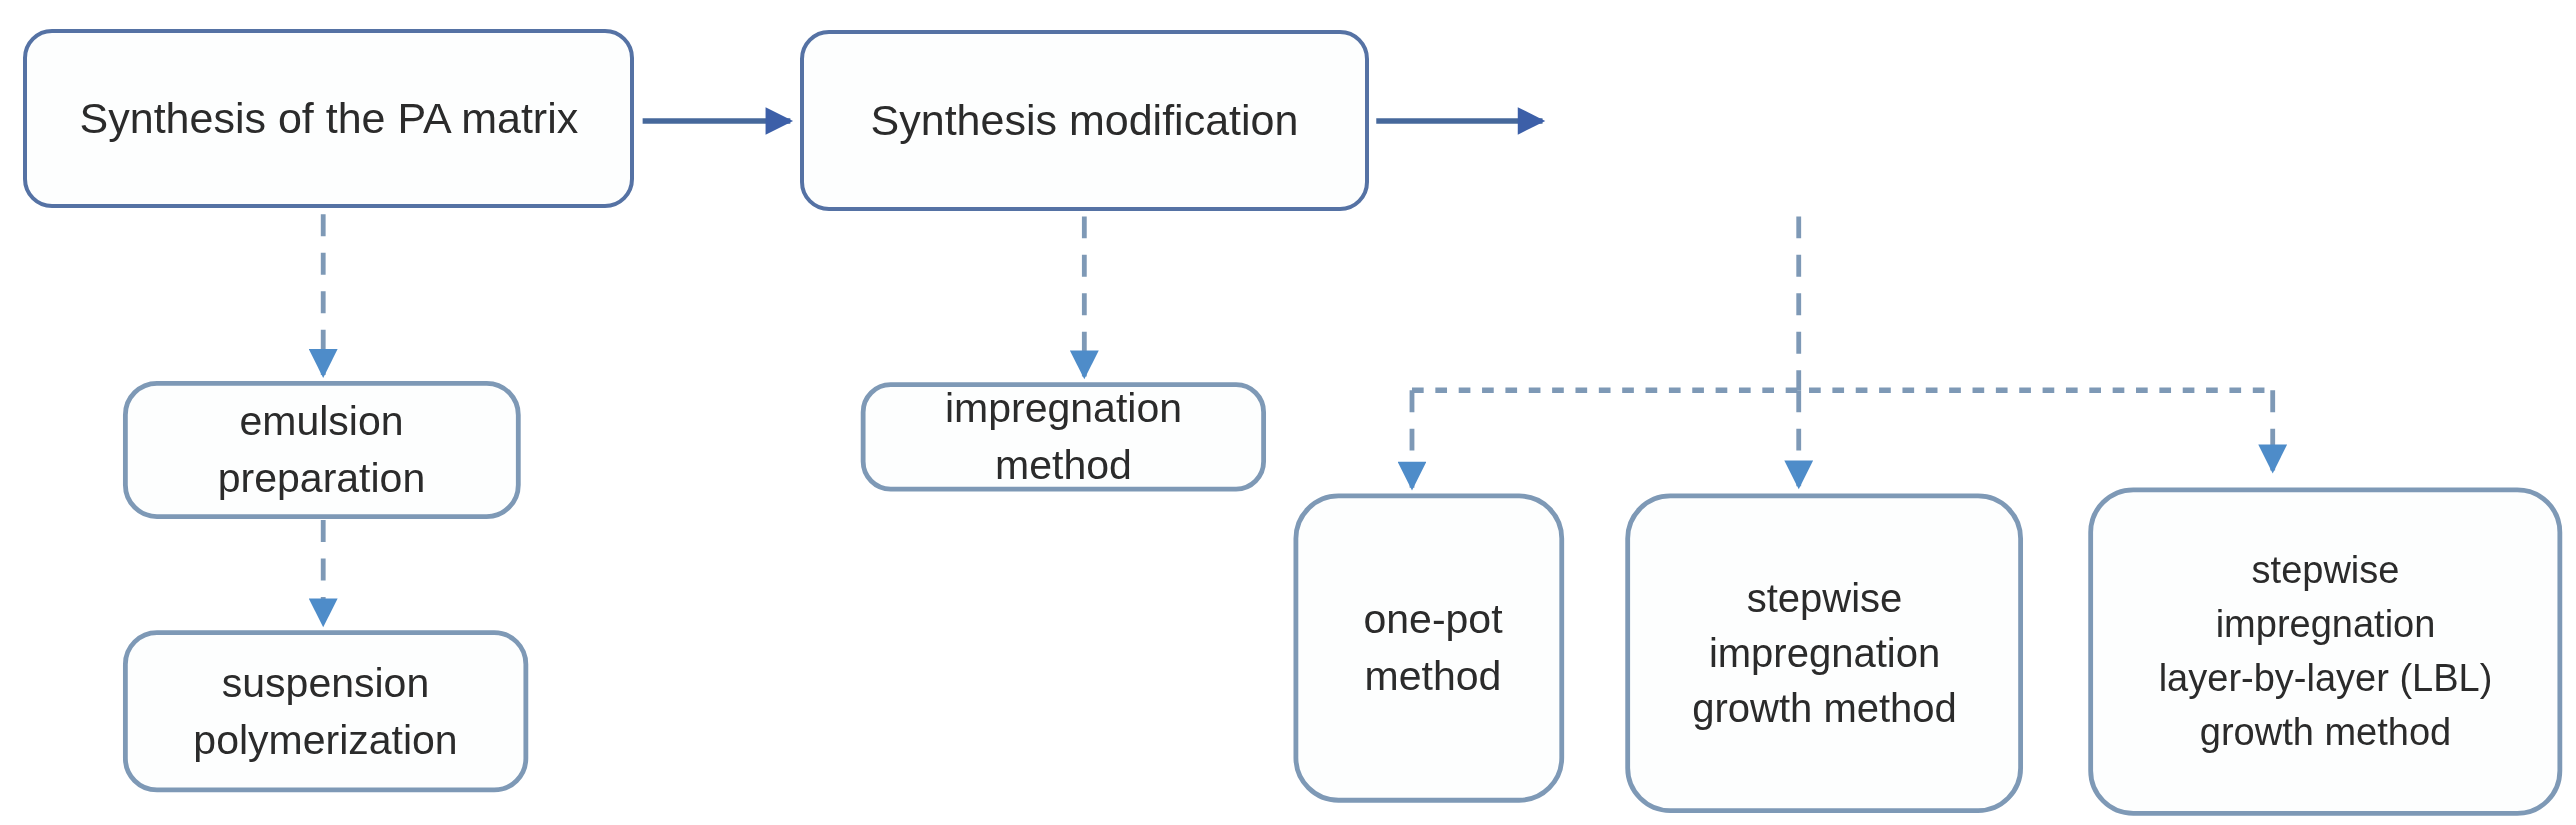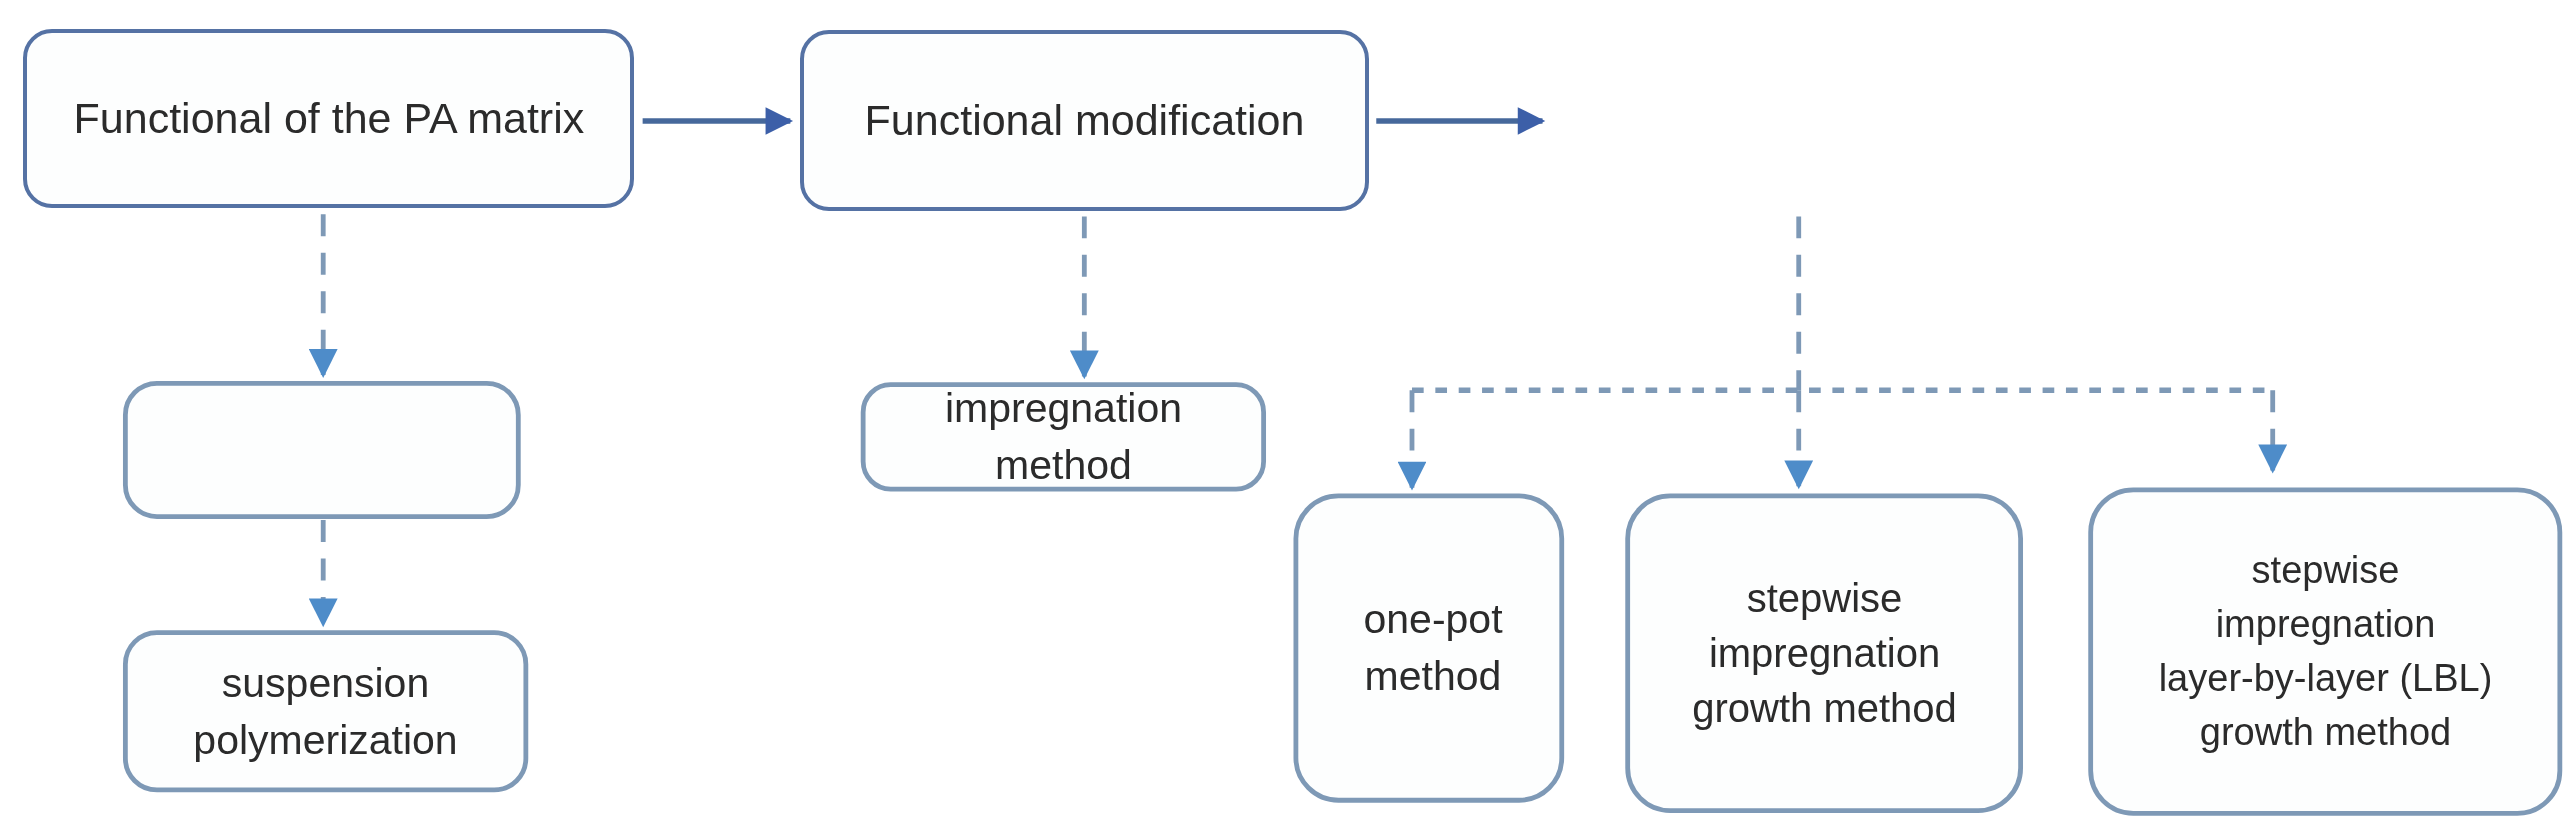--- a/index.html
+++ b/index.html
@@ -71,25 +71,27 @@
 
     <line class="dash-line" stroke-dasharray="32 24" x1="1578" y1="315" x2="1578" y2="548" marker-end="url(#mDash)"></line>
 
     <line class="dash-line" stroke-dasharray="32 24" x1="2618" y1="315" x2="2618" y2="568"></line>
     <line class="dot-line" stroke-dasharray="17 17" x1="2055" y1="568" x2="3308" y2="568"></line>
     <line class="dash-line" stroke-dasharray="32 24" x1="2055" y1="568" x2="2055" y2="710" marker-end="url(#mDash)"></line>
     <line class="dash-line" stroke-dasharray="32 24" x1="2618" y1="568" x2="2618" y2="708" marker-end="url(#mDash)"></line>
     <line class="dash-line" stroke-dasharray="32 24" x1="3308" y1="568" x2="3308" y2="685" marker-end="url(#mDash)"></line>
   </svg>
 
-  <div class="node solid" style="left:23.4px;top:29px;width:603px;height:171px;">Functional of the PA matrix</div>
+  <div class="node solid" style="left:23.4px;top:29px;width:603px;height:171px;">Synthesis of the PA matrix</div>
 
-  <div class="node solid" style="left:800px;top:30px;width:561px;height:173px;">Functional modification</div>
+  <div class="node solid" style="left:800px;top:30px;width:561px;height:173px;">Synthesis modification</div>
 
 
+  <div class="node sub fs60" style="left:125px;top:383px;width:393px;height:133px;">emulsion
+preparation</div>
 
   <div class="node sub fs60" style="left:125px;top:633px;width:401px;height:157px;">suspension
 polymerization</div>
 
   <div class="node sub fs60" style="left:863px;top:385px;width:401px;height:104px;">impregnation
 method</div>
 
   <div class="node sub fs60" style="left:1300px;top:496px;width:266px;height:304px;">one-pot
 method</div>
 

